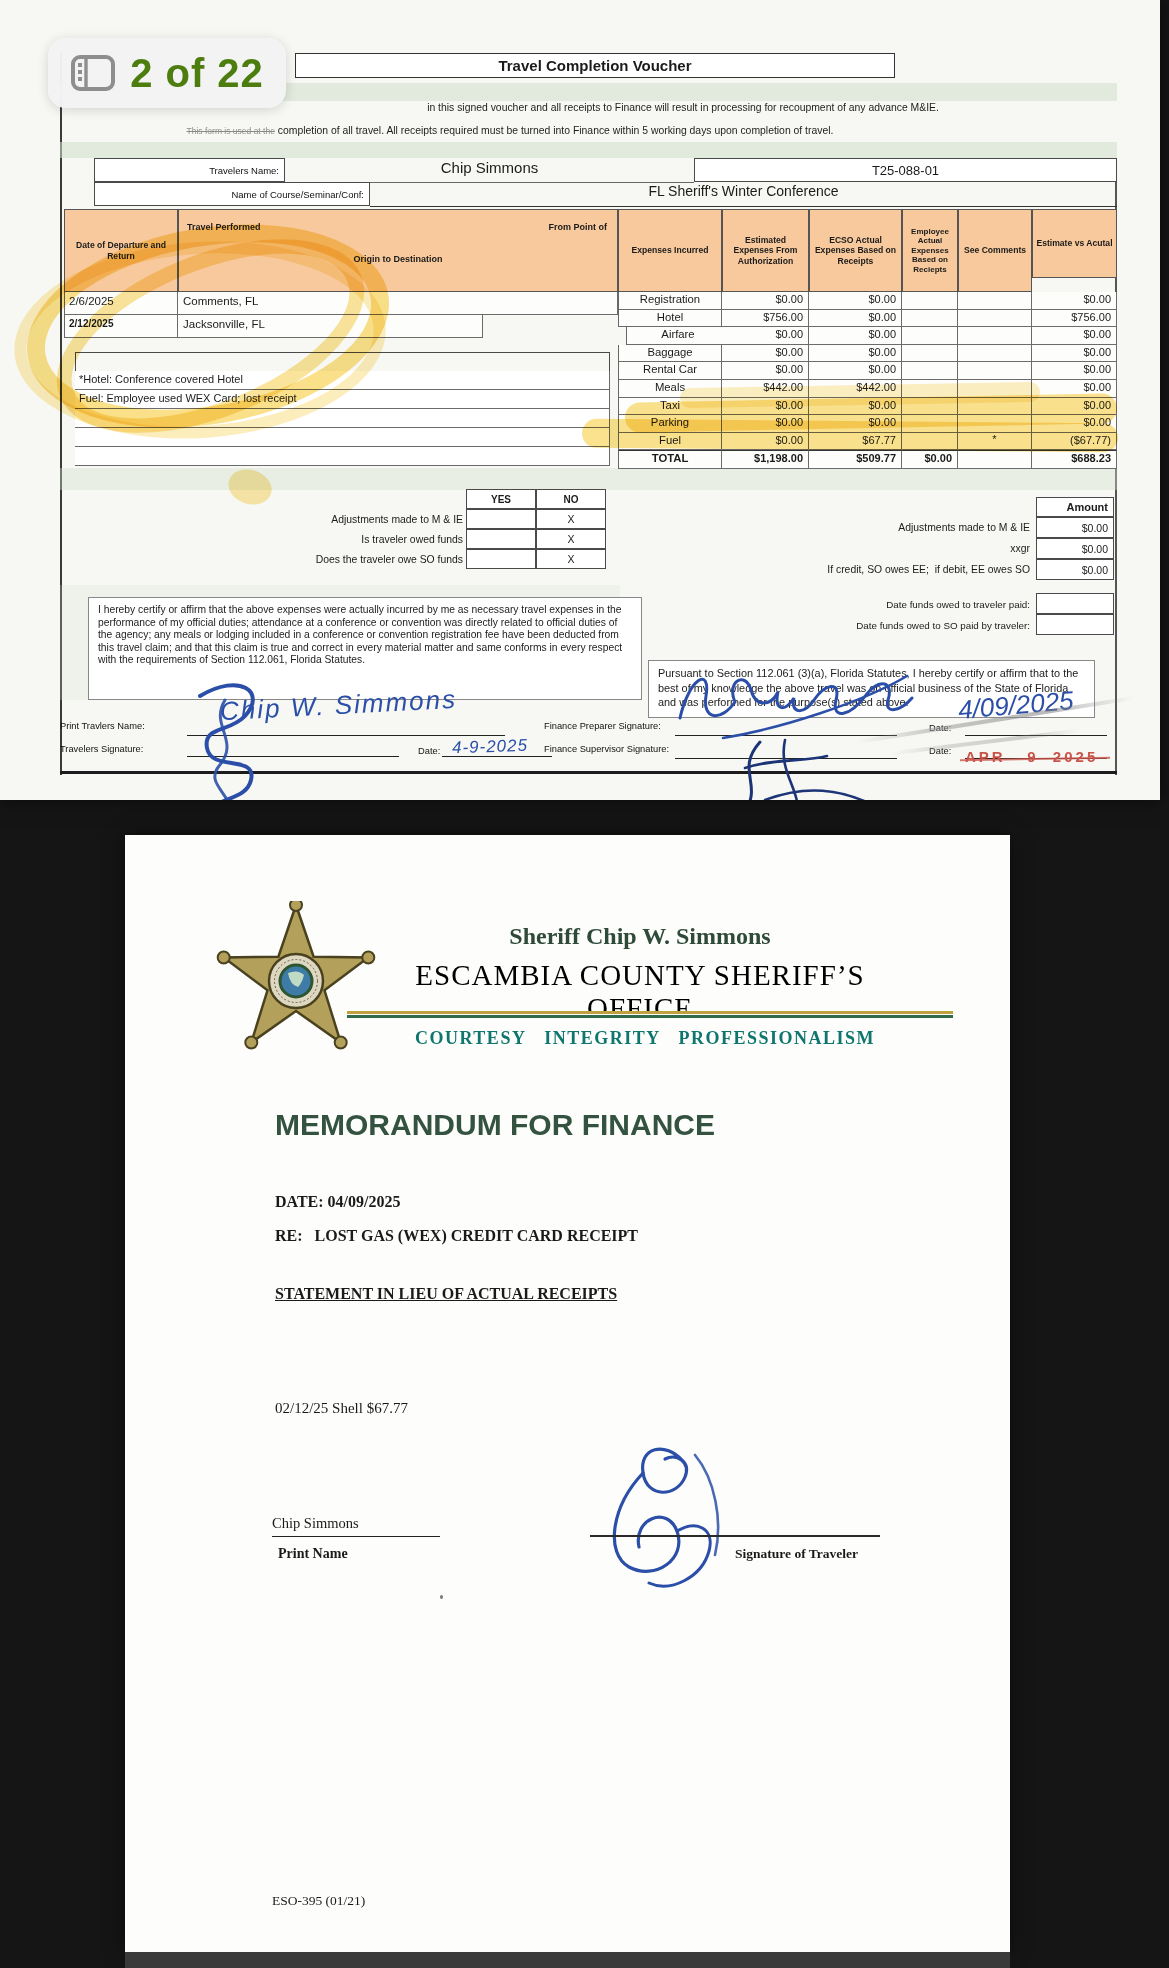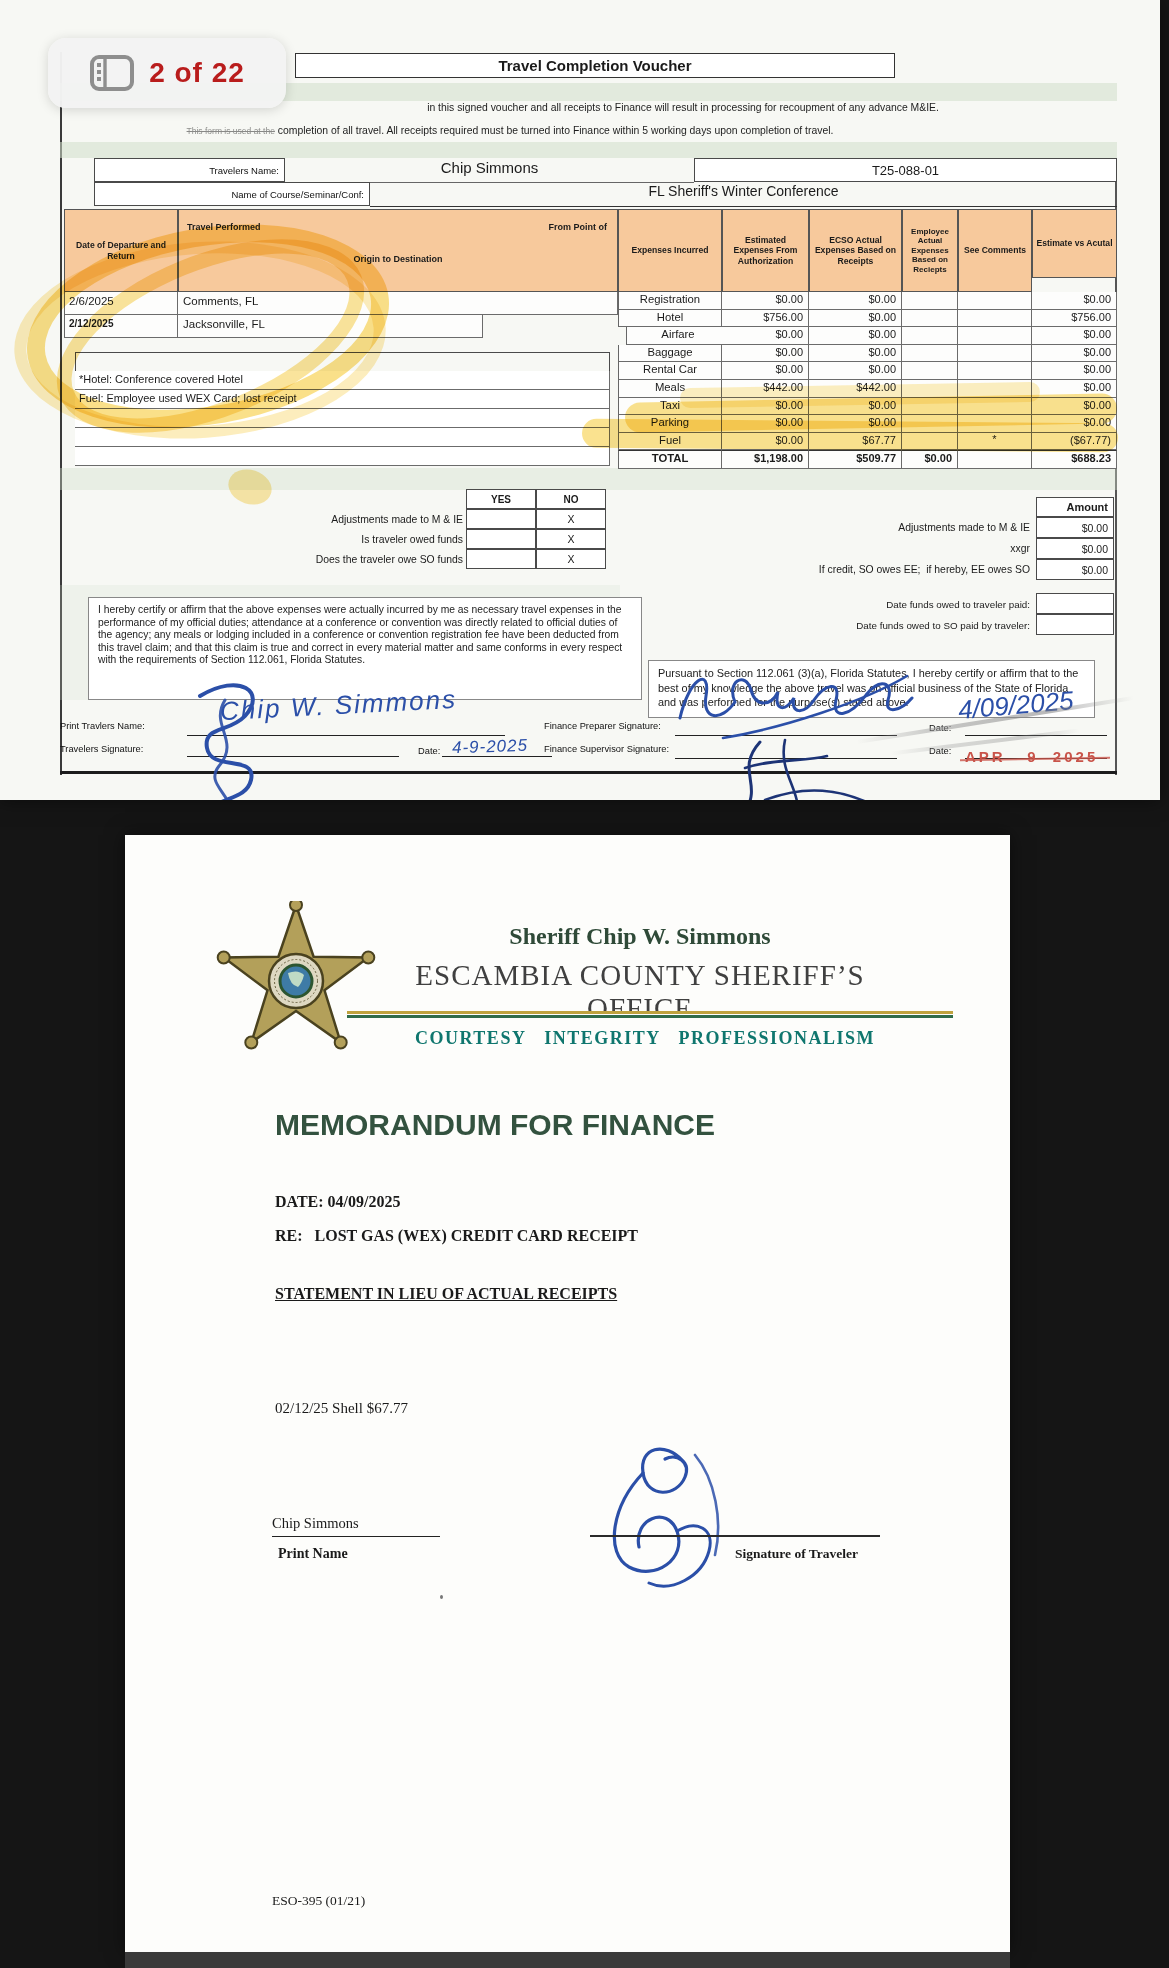--- a/index.html
+++ b/index.html
@@ -5,21 +5,21 @@
   html,body{margin:0;padding:0;background:#151515;}
   #canvas{position:relative;width:1169px;height:1968px;overflow:hidden;background:#151515;
           font-family:"Liberation Sans",sans-serif;}
   .page{position:absolute;background:#f7f8f4;box-shadow:0 0 18px rgba(0,0,0,.5);}
   .abs{position:absolute;}
   .band{position:absolute;background:rgba(209,222,203,.55);}
   
   .badge{position:absolute;left:48px;top:38px;width:238px;height:70px;border-radius:18px;
          background:rgba(243,243,243,.97);box-shadow:0 2px 12px rgba(0,0,0,.15);
          display:flex;align-items:center;justify-content:center;gap:14px;z-index:50;}
-  .badge-text{font-size:28px;font-weight:600;color:#b91c1c;letter-spacing:1px;}
+  .badge-text{font-size:40px;font-weight:600;color:#4d7c0f;letter-spacing:1px;}
   
   .form{position:absolute;left:60px;top:40px;width:1057px;height:735px;font-size:10px;color:#1b1b1b;}
   .bx{position:absolute;border:1px solid #4a4a4a;background:#fff;box-sizing:border-box;}
   .cell{position:absolute;border-right:1px solid #6b6b6b;border-bottom:1px solid #6b6b6b;box-sizing:border-box;background:#fdfdfc;}
   .hdr{background:#f7c99c;border:1px solid #555;box-sizing:border-box;position:absolute;
        font-weight:bold;font-size:8.6px;text-align:center;display:flex;align-items:center;justify-content:center;padding:2px;line-height:1.2;}
   .money{font-size:11px;text-align:right;padding:1px 5px 0 0;}
   .cat{font-size:11.3px;text-align:center;padding-top:1px;}
   .lbl{font-size:9.5px;color:#111;}
   .rlbl{position:absolute;text-align:right;font-size:10.4px;}
@@ -219,21 +219,21 @@
       <div class="bx" style="left:406px;top:509px;width:70px;height:20px;"></div>
       <div class="bx" style="left:476px;top:509px;width:70px;height:20px;text-align:center;font-size:10.5px;padding-top:3px;">X</div>
 
       <div class="bx" style="left:976px;top:457px;width:78px;height:20px;text-align:right;font-weight:bold;font-size:11px;padding:3px 5px 0 0;">
         <span>Amount</span>
       </div>
       <div class="rlbl" style="left:640px;top:482px;width:330px;">Adjustments made to M &amp; IE</div>
       <div class="bx money" style="left:976px;top:477px;width:78px;height:21px;font-size:10.5px;padding-top:4px;">$0.00</div>
       <div class="rlbl" style="left:640px;top:503px;width:330px;">xxgr</div>
       <div class="bx money" style="left:976px;top:498px;width:78px;height:21px;font-size:10.5px;padding-top:4px;">$0.00</div>
-      <div class="rlbl" style="left:560px;top:524px;width:410px;white-space:pre;">If credit, SO owes EE;  if hereby, EE owes SO</div>
+      <div class="rlbl" style="left:560px;top:524px;width:410px;white-space:pre;">If credit, SO owes EE;  if debit, EE owes SO</div>
       <div class="bx money" style="left:976px;top:519px;width:78px;height:21px;font-size:10.5px;padding-top:4px;">$0.00</div>
 
       <div class="rlbl" style="left:640px;top:559px;width:330px;font-size:9.8px;">Date funds owed to traveler paid:</div>
       <div class="bx" style="left:976px;top:553px;width:78px;height:21px;"></div>
       <div class="rlbl" style="left:640px;top:580px;width:330px;font-size:9.8px;">Date funds owed to SO paid by traveler:</div>
       <div class="bx" style="left:976px;top:574px;width:78px;height:21px;"></div>
 
       <div class="certbox" style="left:28px;top:557px;width:554px;height:103px;padding:6px 9px;font-size:10.3px;line-height:12.6px;">
         <span>I hereby certify or affirm that the above expenses were actually incurred by me as necessary travel expenses in the performance of my official duties; attendance at a conference or convention was directly related to official duties of the agency; any meals or lodging included in a conference or convention registration fee have been deducted from this travel claim; and that this claim is true and correct in every material matter and same conforms in every respect with the requirements of Section 112.061, Florida Statutes.</span>
       </div>
@@ -313,21 +313,21 @@
         <circle cx="37.3" cy="143.5" r="6" fill="#b3a05a" stroke="#4a421f" stroke-width="2"></circle>
         <circle cx="9.7" cy="58.5" r="6" fill="#b3a05a" stroke="#4a421f" stroke-width="2"></circle>
         <circle cx="82" cy="82" r="27" fill="#ded8c2" stroke="#4a421f" stroke-width="2.5"></circle>
         <circle cx="82" cy="82" r="21.5" fill="none" stroke="#6b6343" stroke-width="1" stroke-dasharray="2,2"></circle>
         <circle cx="82" cy="82" r="16" fill="#3e7ba6" stroke="#2c5530" stroke-width="3"></circle>
         <path d="M74,74 q10,-4 16,2 q-2,8 -6,12 q-8,-2 -10,-14z" fill="#cde6c9" opacity=".9"></path>
       </g>
     </svg>
 
     <div class="memo-center" style="left:290px;top:88px;width:450px;font-weight:bold;font-size:24px;color:#2f4a38;">Sheriff Chip W. Simmons</div>
-    <div class="memo-center" style="left:235px;top:124px;width:560px;font-size:29px;color:#404040;letter-spacing:1px;">ESCAMBIA COUNTY SHERIFF’S OFFICE</div>
+    <div class="memo-center" style="left:235px;top:124px;width:560px;font-size:29px;color:#000000;letter-spacing:1px;">ESCAMBIA COUNTY SHERIFF’S OFFICE</div>
     <div class="abs" style="left:222px;top:176px;width:606px;height:8px;">
       <div style="height:3px;background:#bfa23e;"></div>
       <div style="height:1px;background:#fff;"></div>
       <div style="height:3px;background:#2f6b4a;"></div>
     </div>
     <div class="abs" style="left:290px;top:193px;width:460px;display:flex;justify-content:space-between;font-weight:bold;font-size:18px;color:#0f766e;letter-spacing:1.5px;">
       <span>COURTESY</span>
       <span>INTEGRITY</span>
       <span>PROFESSIONALISM</span>
     </div>

